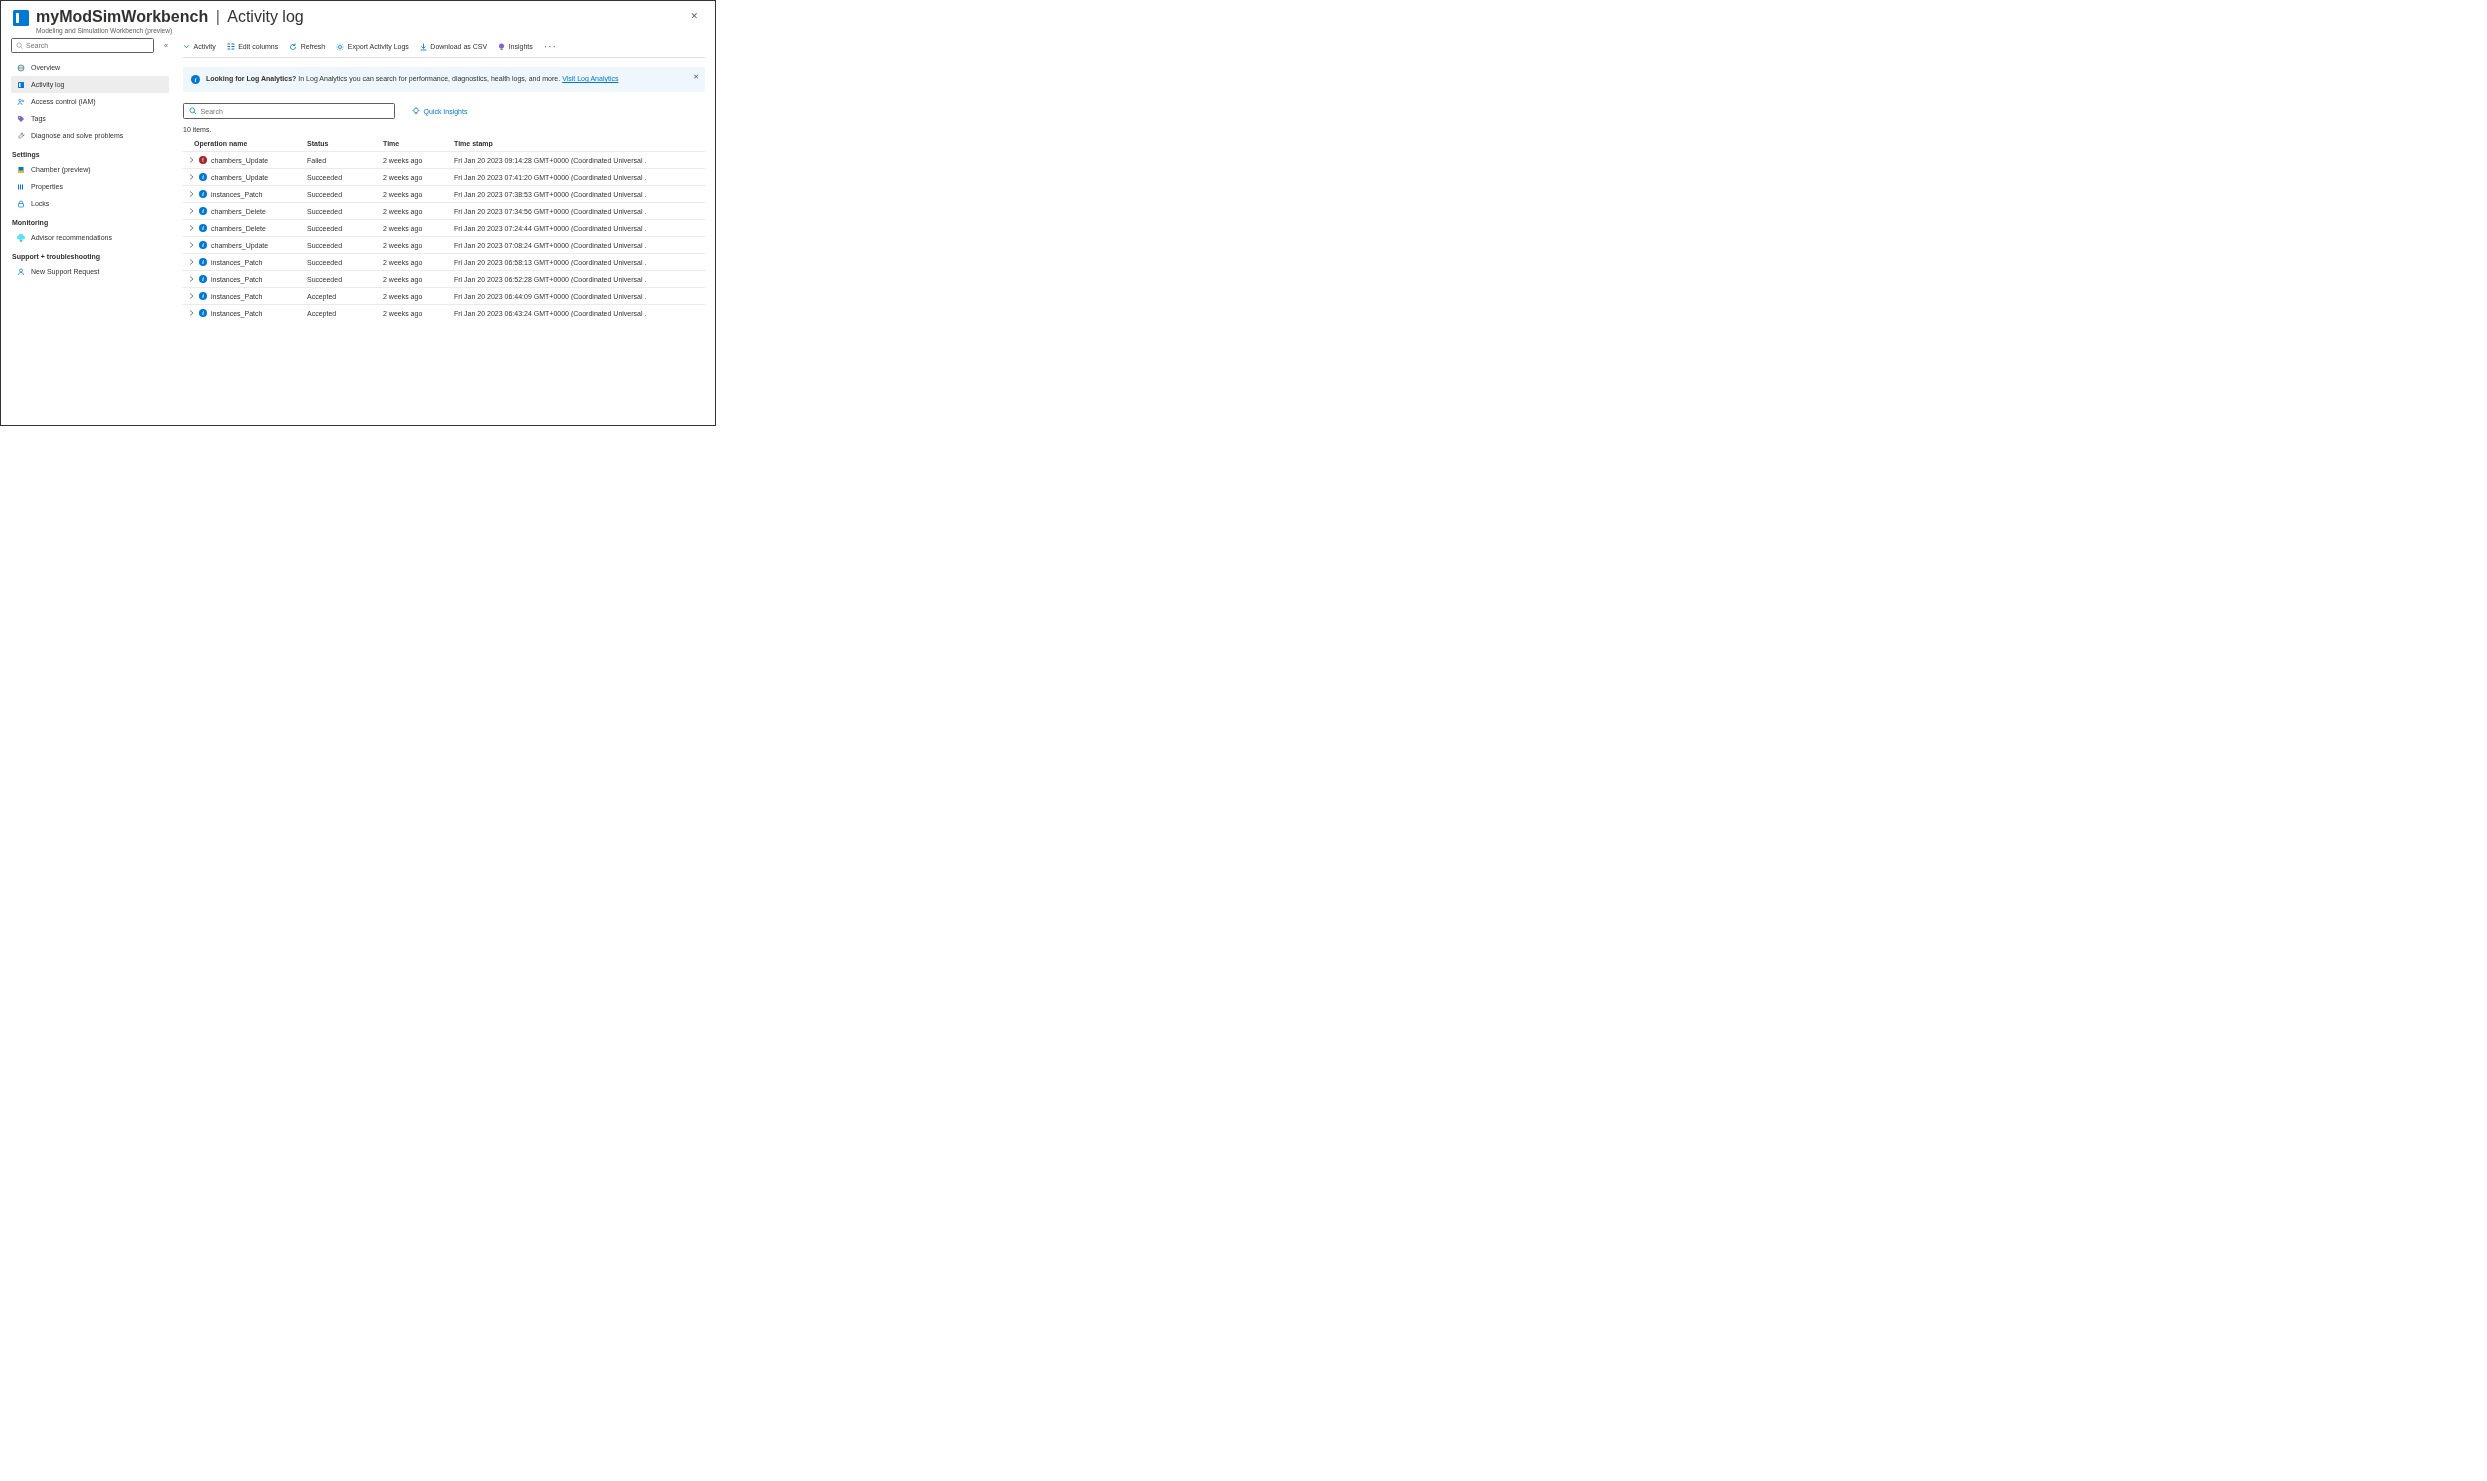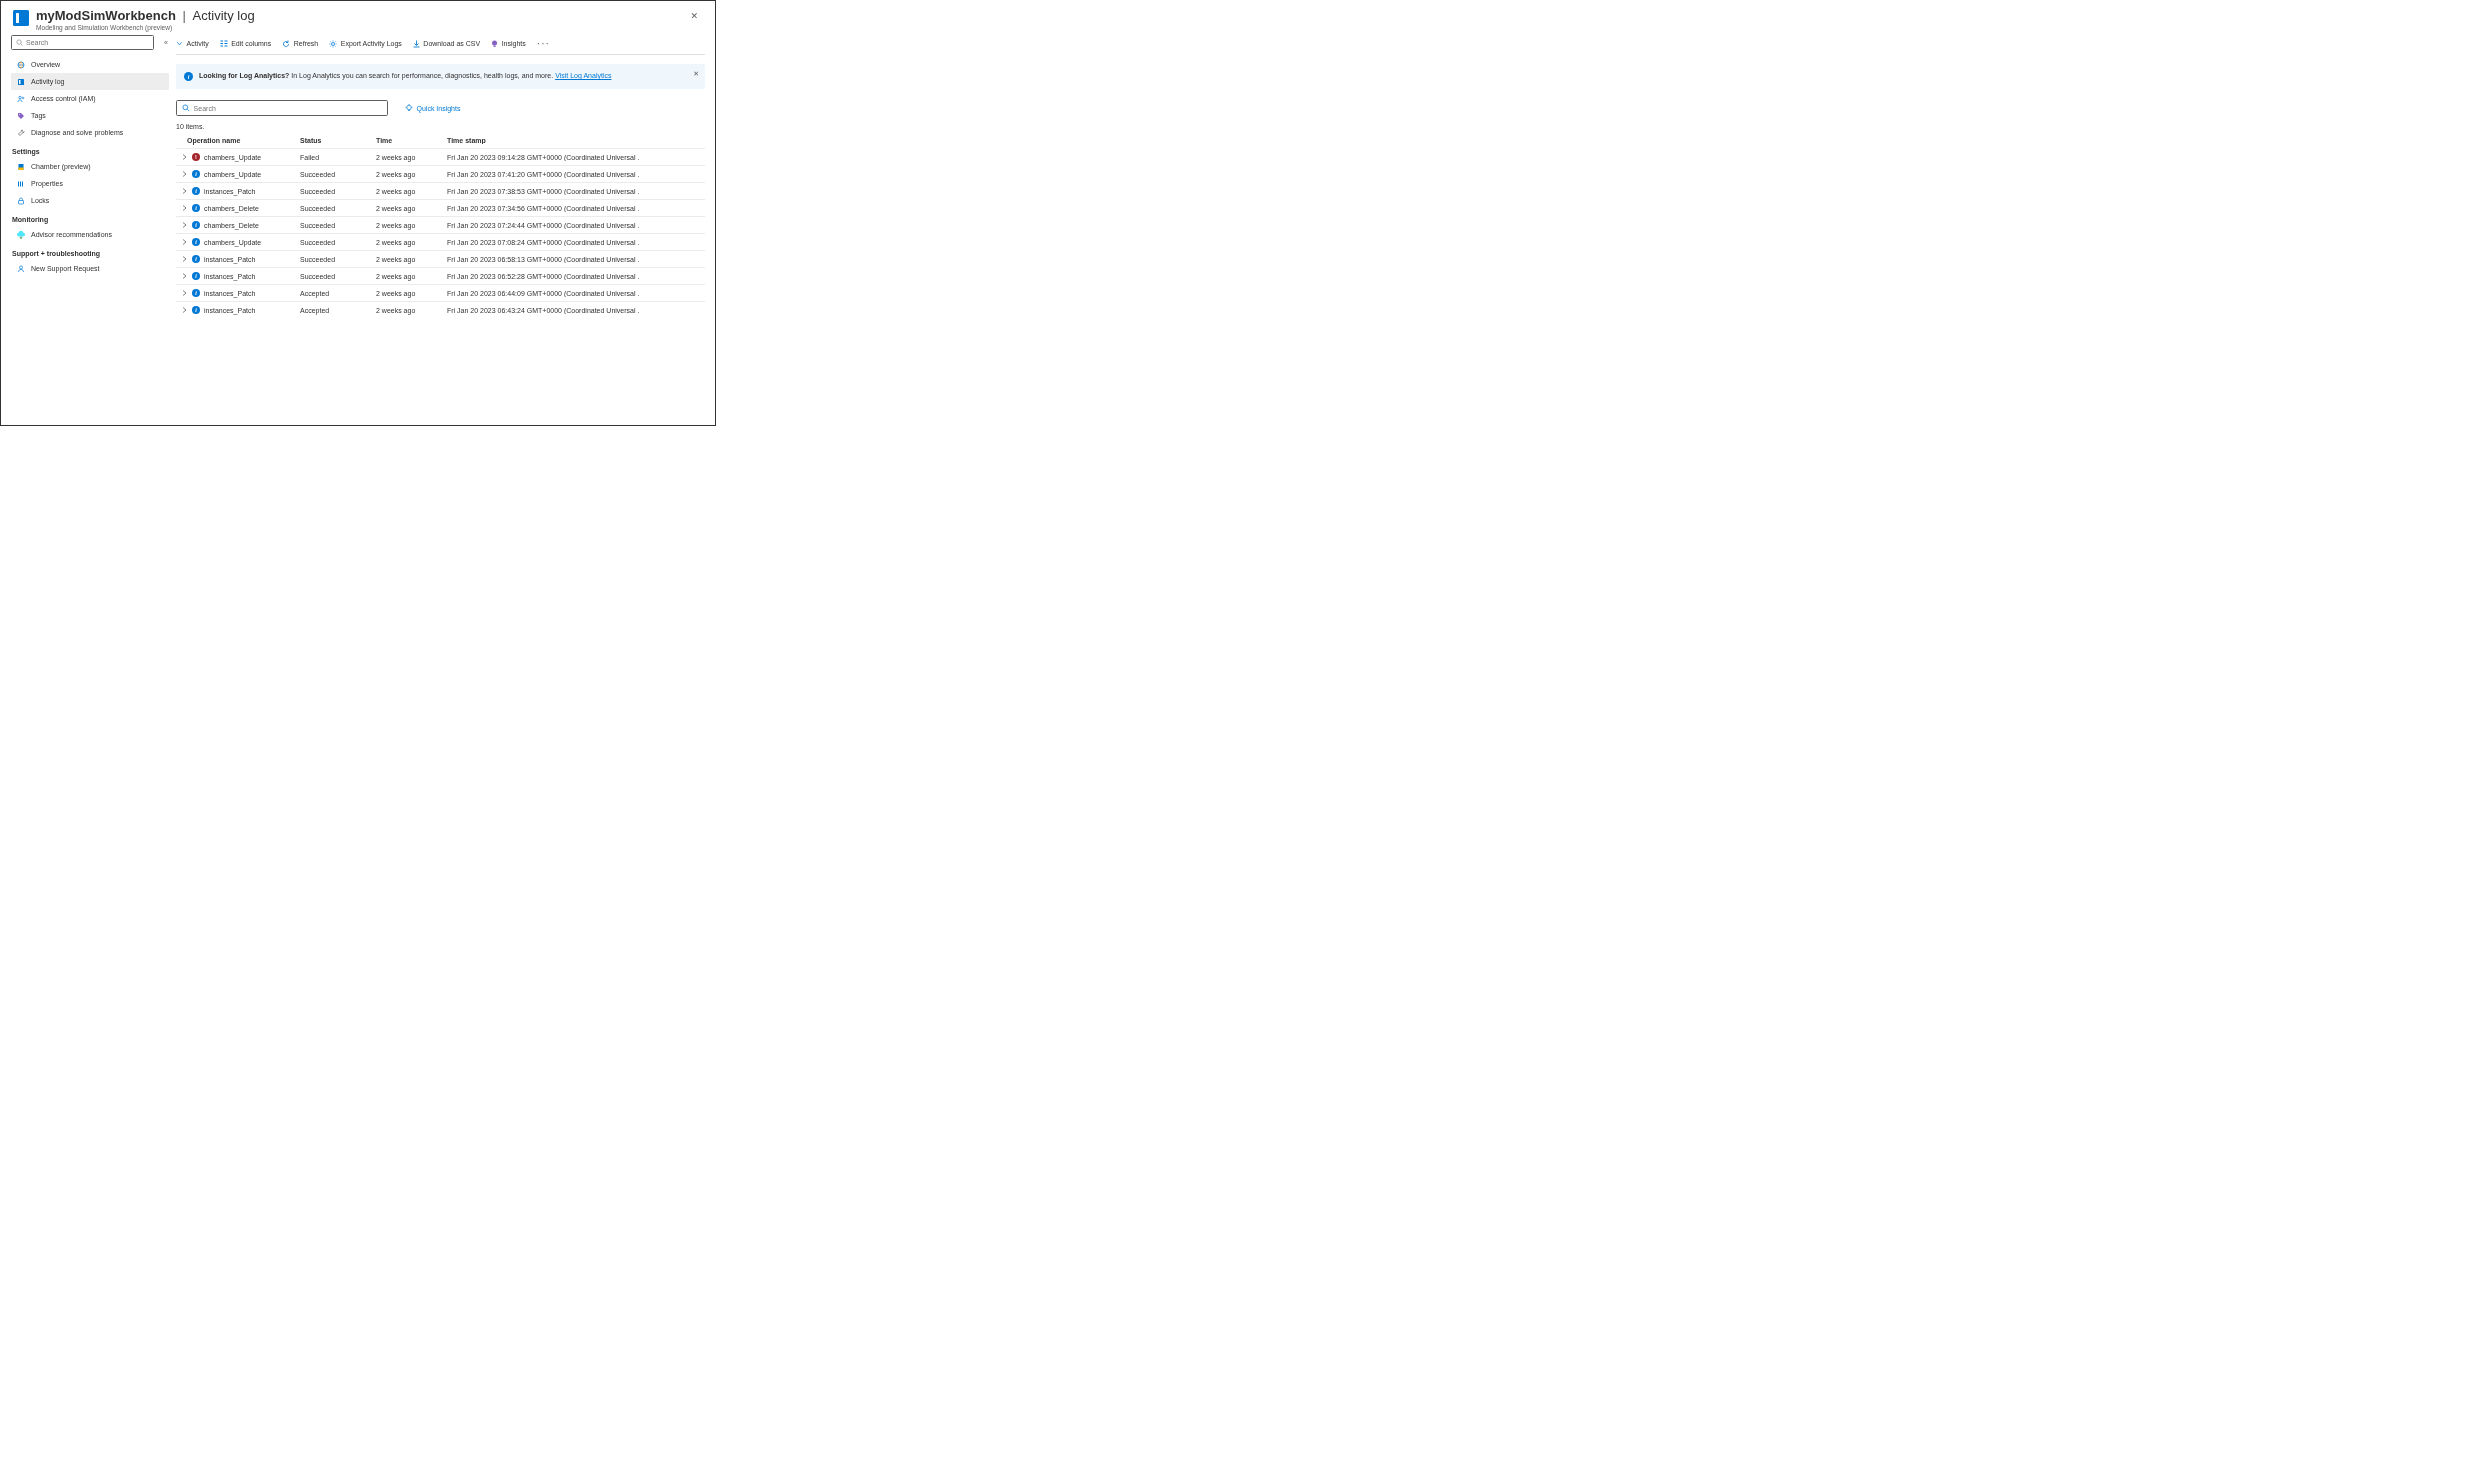--- a/index.html
+++ b/index.html
@@ -3,28 +3,28 @@
 <meta charset="utf-8">
 <style>
 * { box-sizing: border-box; margin: 0; padding: 0; }
 body { font-family: "Segoe UI", Arial, sans-serif; font-size: 7px; color: #323130; background: #fff; }
 .page { border: 0.5px solid #333; width: 716px; height: 426px; overflow: hidden; position: relative; }
 
 
 .header { display: flex; align-items: flex-start; padding: 7px 12px 4px 12px; }
 .header-icon { width: 16px; height: 16px; background: #0078d4; border-radius: 1.5px; margin-right: 7px; margin-top: 2px; position: relative; }
 .header-icon::after { content: ""; position: absolute; left: 3px; top: 3px; width: 3px; height: 10px; background: #fff; border-radius: 0.5px; }
-.header-titles h1 { font-size: 13px; font-weight: 600; }
+.header-titles h1 { font-size: 16px; font-weight: 600; }
 .header-titles h1 .sep { font-weight: 300; color: #605e5c; margin: 0 3px; }
 .header-titles h1 .section { font-weight: 400; }
 .header-sub { font-size: 6.6px; color: #605e5c; margin-top: 1px; }
 .header-close { margin-left: auto; font-size: 9px; color: #605e5c; cursor: pointer; padding: 3px 5px; }
 
 
-.body { display: flex; height: calc(100% - 35px); }
+.body { display: flex; height: calc(100% - 35px); gap: 7px; }
 
 
 .sidebar { width: 171px; flex-shrink: 0; padding: 0 0 0 10px; position: relative; }
 .sidebar-top { display: flex; align-items: center; margin-bottom: 6px; }
 .sidebar-search { flex: 1; display: flex; align-items: center; border: 0.5px solid #605e5c; border-radius: 1.5px; padding: 2px 4px; height: 15px; margin-right: 6px; }
 .sidebar-search svg { color: #888; margin-right: 3px; }
 .sidebar-search input { border: none; outline: none; font-size: 7px; flex: 1; color: #605e5c; }
 .collapse-btn { font-size: 7px; color: #605e5c; cursor: pointer; padding: 2px 4px; }
 
 .nav-item { display: flex; align-items: center; padding: 4px 5px; cursor: pointer; font-size: 7px; border-radius: 1px; margin-right: 3px; }

